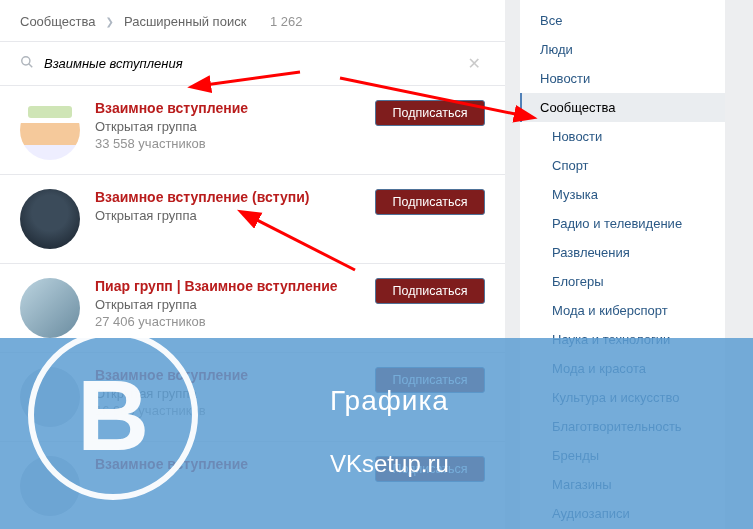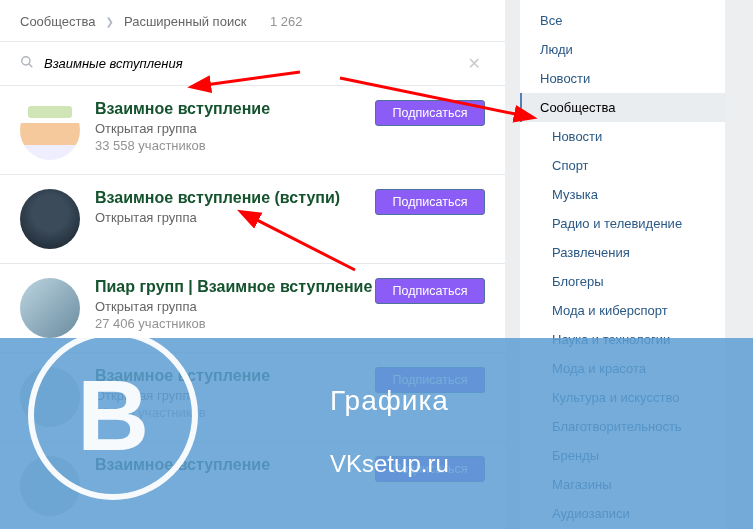--- a/index.html
+++ b/index.html
@@ -17,24 +17,24 @@
 .search-row { padding: 10px 20px; border-bottom: 1px solid #e7e8ec; position: relative; display: flex; align-items: center; }
 .search-icon { color: #b0b6bd; margin-right: 10px; }
 .search-input { flex: 1; border: none; outline: none; font-size: 13px; color: #000; padding: 4px 0; font-style: italic; }
 .search-input::placeholder { color: #828282; }
 .clear-btn { color: #cacaca; cursor: pointer; font-size: 16px; padding: 0 4px; }
 
 .result { display: flex; padding: 14px 20px; border-bottom: 1px solid #e7e8ec; align-items: flex-start; }
 .result:last-child { border-bottom: none; }
 .avatar { width: 60px; height: 60px; border-radius: 50%; background: #d0d6dd; flex-shrink: 0; background-size: cover; background-position: center; }
 .r-body { flex: 1; padding-left: 15px; min-width: 0; }
-.r-title { color: #14532d; font-weight: 600; font-size: 16px; margin-bottom: 3px; }
+.r-title { color: #b91c1c; font-weight: 600; font-size: 14px; margin-bottom: 3px; }
 .r-sub { color: #656565; font-size: 13px; margin-bottom: 2px; }
 .r-count { color: #939393; font-size: 13px; }
-.sub-btn { background: #8b5cf6; color: #fff; border: 1px solid #4f7298; border-radius: 3px; padding: 5px 0; font-size: 12.5px; cursor: pointer; min-width: 110px; }
+.sub-btn { background: #7f1d1d; color: #fff; border: 1px solid #4f7298; border-radius: 3px; padding: 5px 0; font-size: 12.5px; cursor: pointer; min-width: 110px; }
 
 .side-item { padding: 7px 20px; color: #2a5885; font-size: 13px; cursor: pointer; }
 .side-item.active { background: #eaedf0; color: #000; padding-left: 18px; border-left: 2px solid #5181b8; }
 .side-sub { padding-left: 32px; }
 
 
 .av1 { background: linear-gradient(#fff 38%, #f5c99b 38% 75%, #eef 75%); position: relative; }
 .av1::after { content: ""; position: absolute; top: 6px; left: 8px; width: 44px; height: 12px; background: #cfe5b6; border-radius: 3px; }
 .av2 { background: radial-gradient(circle at 50% 40%, #3b4b5a 38%, #1b2530 90%); }
 .av3 { background: linear-gradient(135deg, #bcd4e0 0%, #6a8ca0 100%); }

